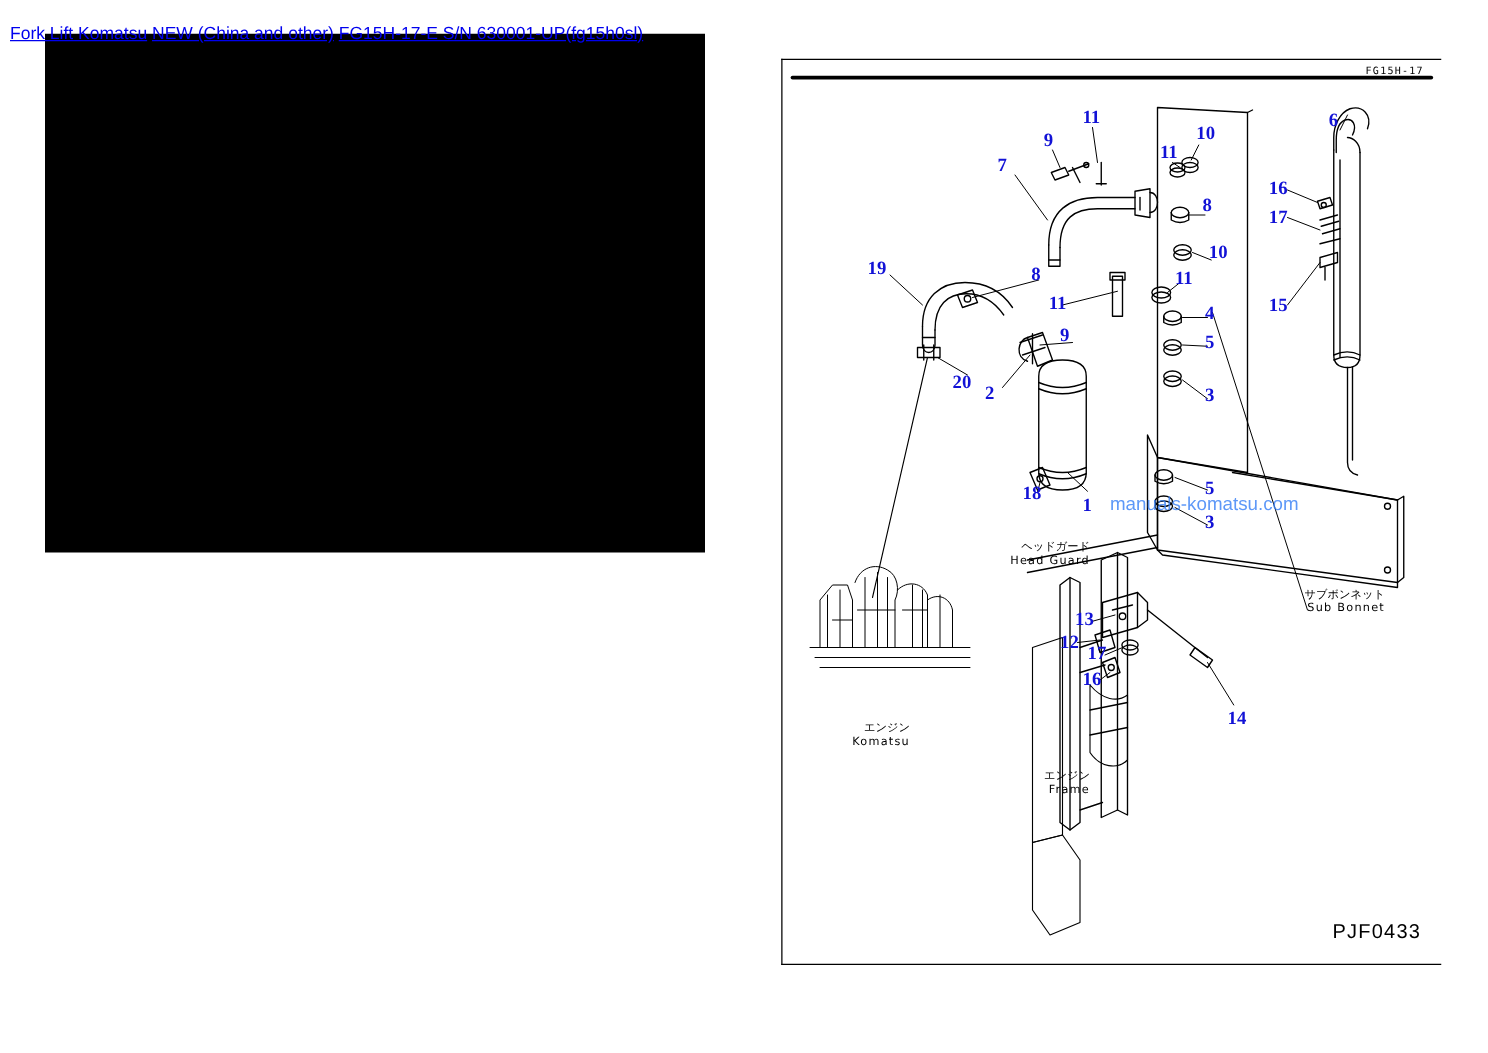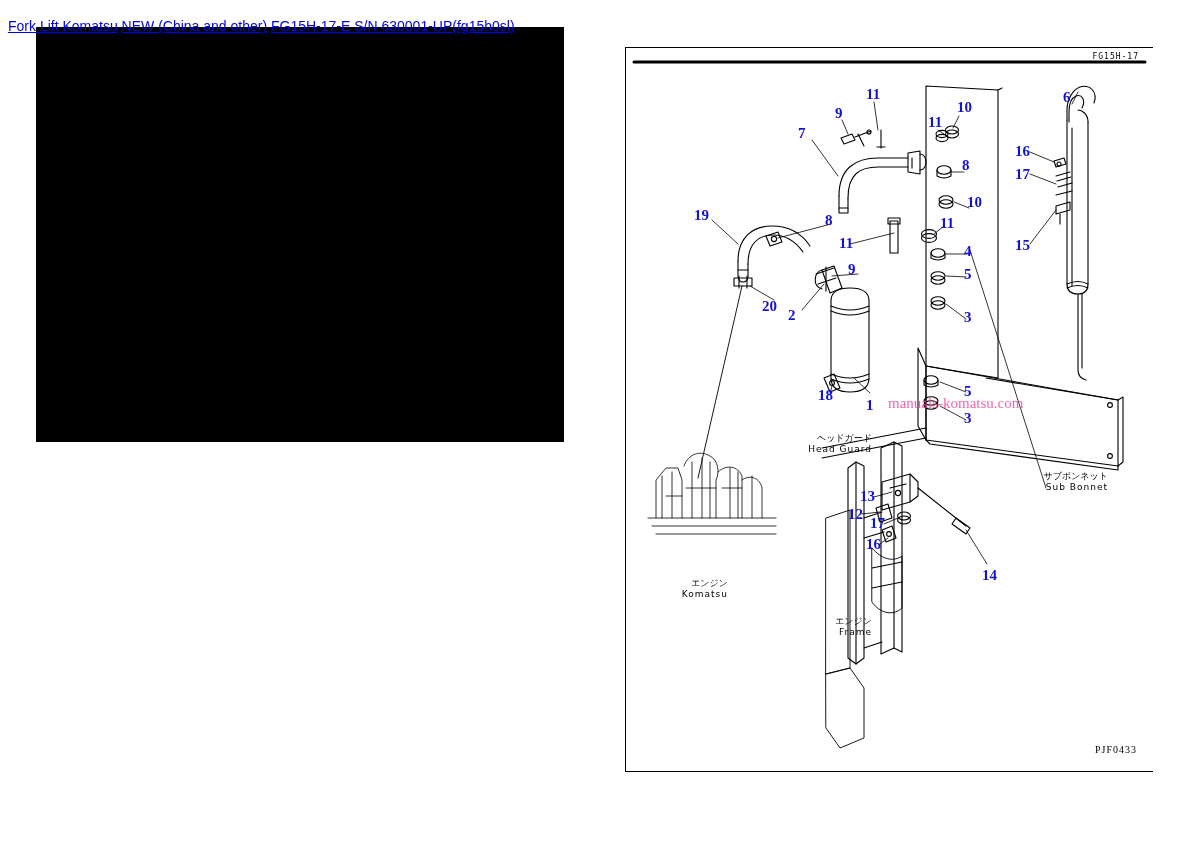--- a/index.html
+++ b/index.html
@@ -80,32 +80,32 @@
     text-align: right;
     white-space: nowrap;
   }
   .jlabel .en {
     letter-spacing: 1px;
   }
   #watermark {
     position: absolute;
     left: 262px;
     top: 347px;
-    font-family: Liberation Serif, serif;
+    font-family: Liberation Sans, sans-serif;
     font-size: 15px;
-    color: #ec4899;
+    color: #3b82f6;
     opacity: 0.82;
     white-space: nowrap;
   }
   #drawing-code {
     position: absolute;
     right: 16px;
     bottom: 16px;
-    font-family: Liberation Serif, serif;
-    font-size: 10px;
+    font-family: Liberation Sans, sans-serif;
+    font-size: 16px;
     letter-spacing: 1px;
     color: #000;
     padding-left: 40px;
   }
   #top-code {
     position: absolute;
     right: 14px;
     top: 4px;
     font-family: "DejaVu Sans Mono", monospace;
     font-size: 8px;

